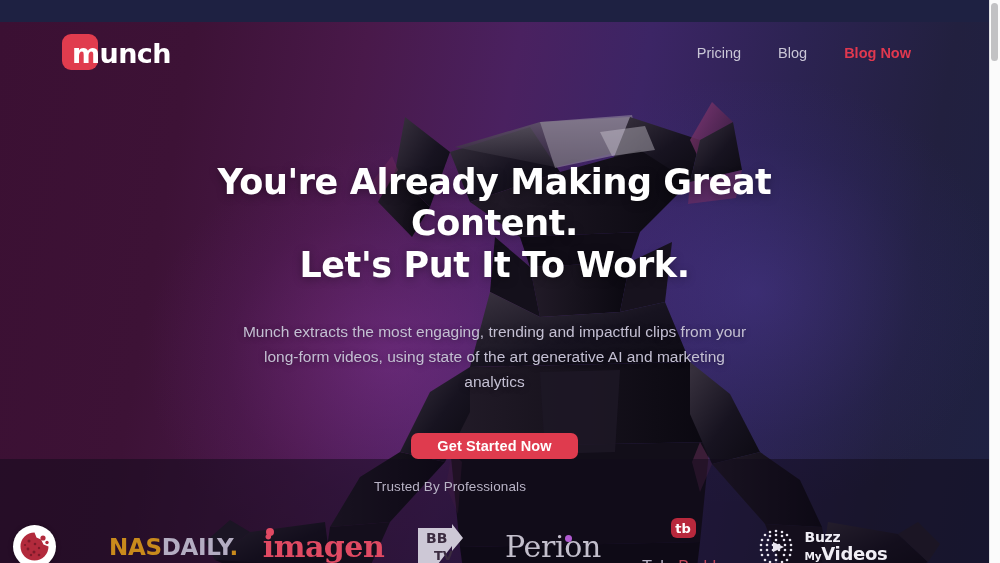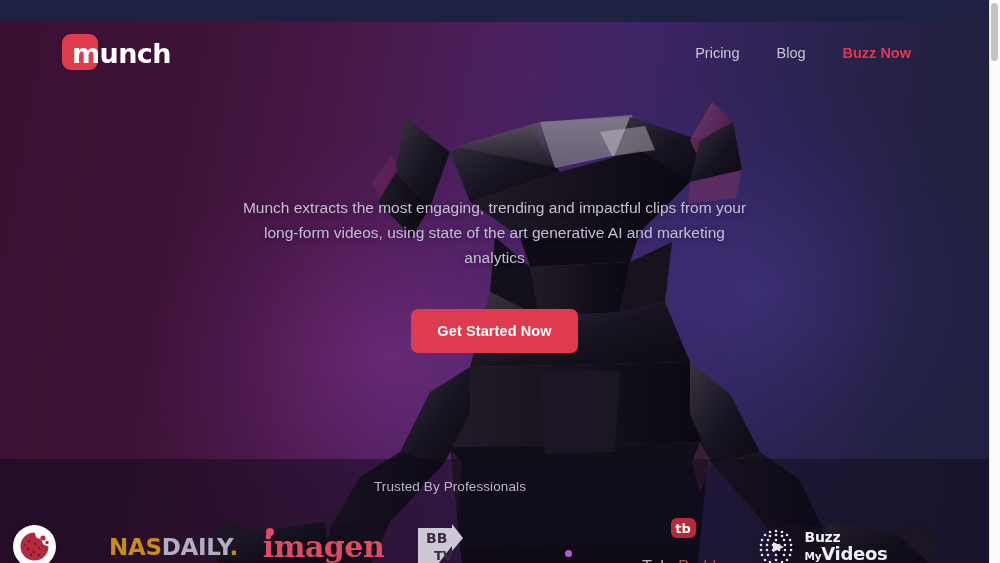--- a/index.html
+++ b/index.html
@@ -423,27 +423,31 @@
     <header id="site-header">
 
       <div class="logo-wrap">
         <span class="logo-tile"></span>
         <span class="logo-word">munch</span>
       </div>
 
       <nav id="main-nav">
         <a class="nav-link">Pricing</a>
         <a class="nav-link">Blog</a>
-        <a class="nav-link accent">Buzz Now</a>
+        <a class="nav-link accent">Blog Now</a>
       </nav>
 
     </header>
 
     <section id="hero">
 
+      <h1 id="hero-title">
+        <span>You're Already Making Great Content.</span>
+        <span class="line2">Let's Put It To Work.</span>
+      </h1>
 
       <p id="hero-sub">Munch extracts the most engaging, trending and impactful clips from your long-form videos, using state of the art generative AI and marketing analytics</p>
 
       <button id="cta-button">Get Started Now</button>
 
     </section>
 
     <section id="trusted-band">
 
       <div id="trusted-label">Trusted By Professionals</div>
@@ -468,20 +472,21 @@
             <polygon points="2,4 36,4 36,0 47,14 36,27 36,22 22,40 2,40" fill="#cdc8d6"></polygon>
             <text x="10" y="19" font-family="DejaVu Sans, sans-serif" font-size="14" font-weight="700" fill="#3b2c40">BB</text>
             <text x="18" y="36" font-family="DejaVu Sans, sans-serif" font-size="13" font-weight="700" fill="#3b2c40">TV</text>
           </svg>
         </div>
 
 
         <div class="brand">
           <div class="perion">
             <span class="idot"></span>
+            <span class="word">Perion</span>
           </div>
         </div>
 
         <div class="brand tubebuddy">
           <span class="tile">tb</span>
           <span class="name">
             <span class="tube">Tube</span><span class="buddy">Buddy</span>
           </span>
         </div>
 

